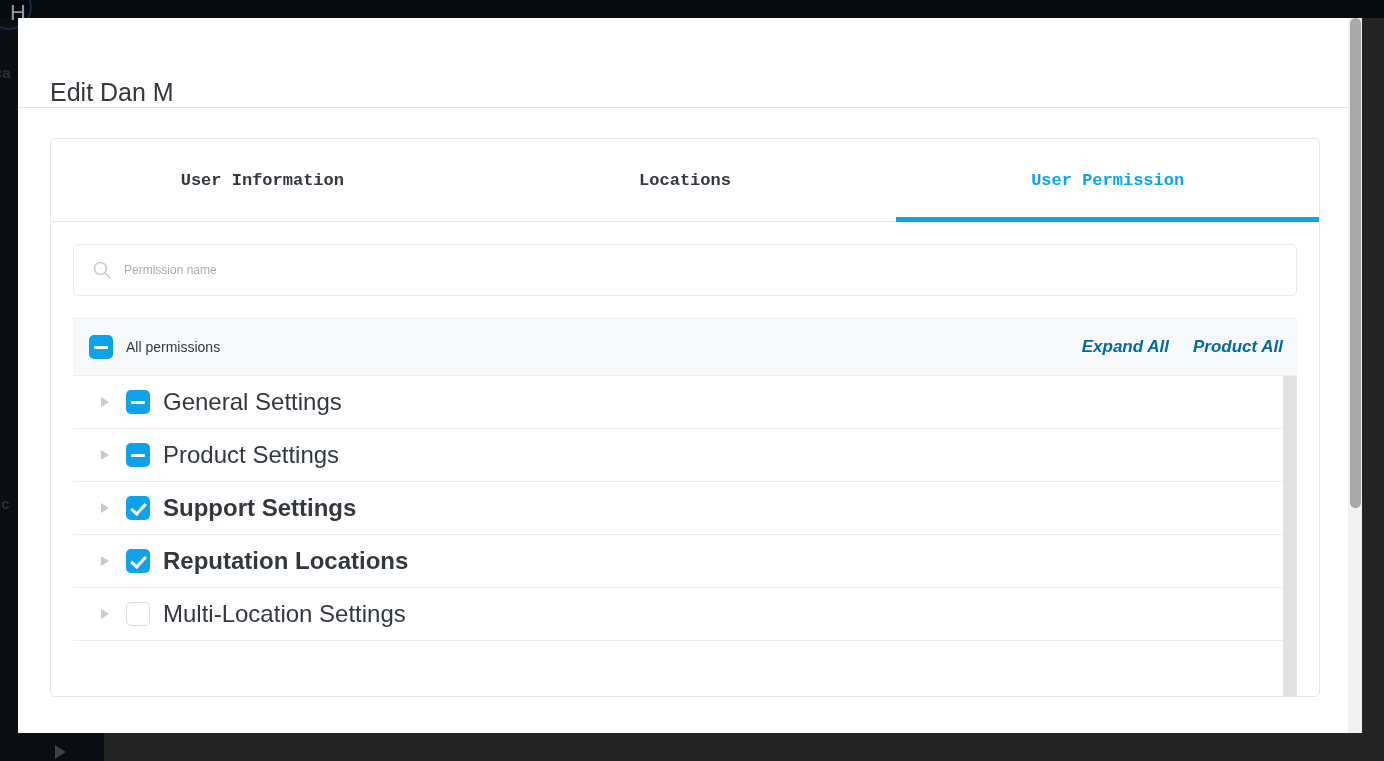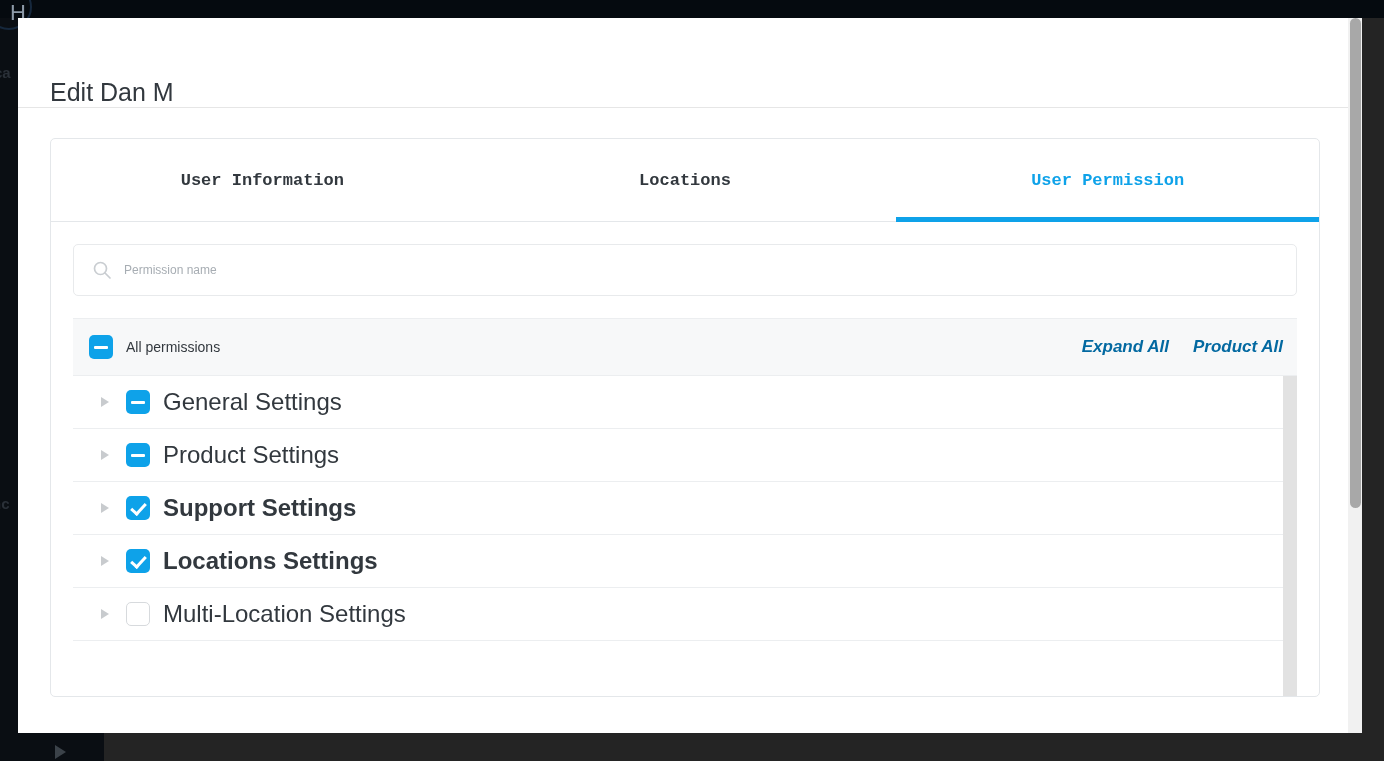--- a/index.html
+++ b/index.html
@@ -307,21 +307,21 @@
 
         <div class="tree-row">
           <span class="expander"></span>
           <span class="cb checked"></span>
           <span class="tree-row-label bold">Support Settings</span>
         </div>
 
         <div class="tree-row">
           <span class="expander"></span>
           <span class="cb checked"></span>
-          <span class="tree-row-label bold">Locations Settings</span>
+          <span class="tree-row-label bold">Reputation Locations</span>
         </div>
 
         <div class="tree-row">
           <span class="expander"></span>
           <span class="cb unchecked"></span>
           <span class="tree-row-label">Multi-Location Settings</span>
         </div>
 
         <div id="tree-scrollbar"></div>
       </div>

